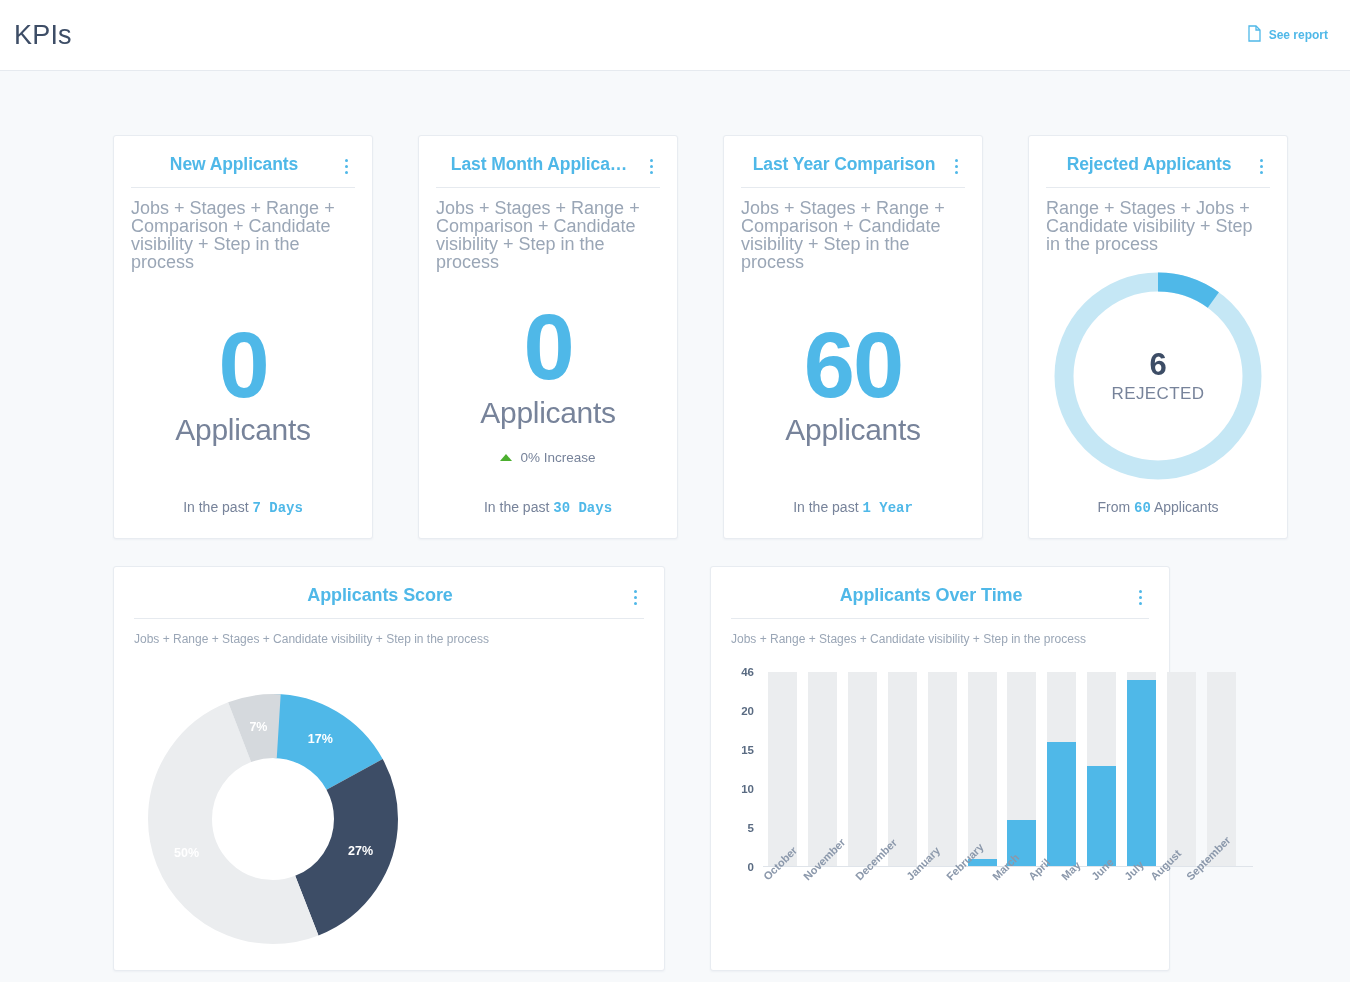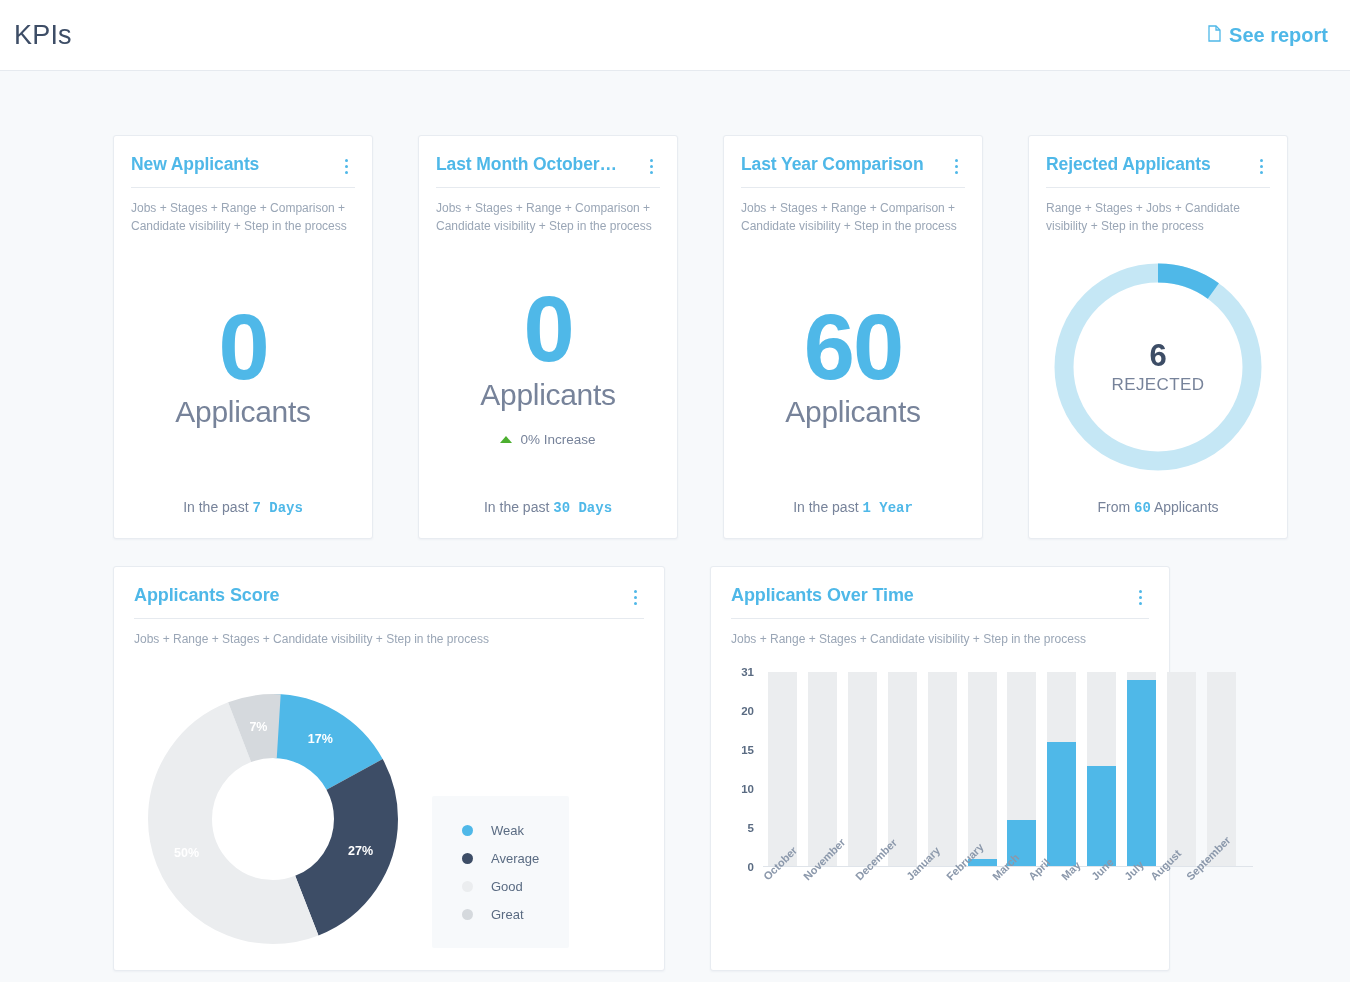--- a/index.html
+++ b/index.html
@@ -20,50 +20,50 @@
   }
   .page-title {
     font-size: 27px;
     color: #3d4d66;
     font-weight: 400;
     letter-spacing: .2px;
   }
   .topbar-spacer { flex: 1; }
   .see-report {
     display: flex; align-items: center; gap: 7px;
-    color: #4fb8e8; font-size: 20px; font-weight: 600;
+    color: #4fb8e8; font-size: 12px; font-weight: 600;
     cursor: pointer;
   }
   .doc-icon { display: block; }
 
   
   .content { padding: 64px 0 0 113px; }
   .row { display: flex; gap: 45px; }
   .row2 { margin-top: 27px; }
 
   .card {
     background: #ffffff;
     border: 1px solid #e8ecf1;
     border-radius: 3px;
     box-shadow: 0 1px 2px rgba(60,80,110,.05);
   }
   .kpi-card { width: 260px; height: 404px; padding: 18px 17px 0 17px;
               display: flex; flex-direction: column; }
 
-  .card-head { display: flex; align-items: flex-start; }
+  .card-head { display: flex; align-items: flex-start; text-align: center; }
   .card-title {
     font-size: 17.5px; font-weight: bold; color: #4fb8e8;
     white-space: nowrap; overflow: hidden; text-overflow: ellipsis;
     flex: 1; letter-spacing: -.1px;
   }
   .kebab { width: 18px; display: flex; flex-direction: column;
            align-items: center; gap: 3px; padding-top: 5px; cursor: pointer; }
   .kebab i { width: 3px; height: 3px; border-radius: 50%; background: #4fb8e8; display:block; }
   .divider { height: 1px; background: #e6eaef; margin: 12px 0 11px 0; }
-  .card-sub { font-size: 12px; color: #9aa6b6; line-height: 18px; }
+  .card-sub { font-size: 18px; color: #9aa6b6; line-height: 18px; }
 
   .kpi-body { flex: 1; display: flex; flex-direction: column;
               align-items: center; justify-content: center; }
   .kpi-number { font-size: 92px; font-weight: bold; color: #4fb8e8;
                 line-height: .92; letter-spacing: -2px; }
   .kpi-unit { font-size: 30px; color: #77839a; margin-top: 6px; letter-spacing: -.3px; }
   .kpi-change { display: flex; align-items: center; gap: 8px; margin-top: 20px;
                 font-size: 13.5px; color: #77839a; }
   .tri-up { width: 0; height: 0; border-left: 6px solid transparent;
             border-right: 6px solid transparent; border-bottom: 7px solid #4caf2f; }
@@ -154,21 +154,21 @@
         <div class="kpi-unit">Applicants</div>
       </div>
       <div class="kpi-foot">
         <span>In the past</span>
         <b>7 Days</b>
       </div>
     </div>
 
     <div class="card kpi-card">
       <div class="card-head">
-        <div class="card-title">Last Month October…</div>
+        <div class="card-title">Last Month Applica…</div>
         <div class="kebab">
             <i></i>
             <i></i>
             <i></i>
           </div>
       </div>
       <div class="divider"></div>
       <div class="card-sub">Jobs + Stages + Range + Comparison + Candidate visibility + Step in the process</div>
       <div class="kpi-body">
         <div class="kpi-number">0</div>
@@ -257,38 +257,20 @@
               <circle id="seg2" cx="125" cy="125" r="93" fill="none" stroke-width="64" stroke="#ebedef" stroke-dasharray="292.16811678385073 292.16811678385073" stroke-dashoffset="-257.1079427697886"></circle>
               <circle id="seg3" cx="125" cy="125" r="93" fill="none" stroke-width="64" stroke="#d5d9dd" stroke-dasharray="40.9035363497391 543.4326972179624" stroke-dashoffset="-549.2760595536394"></circle>
             </g>
           </svg>
           <div class="pct" id="pct0" style="left: 172.341px; top: 44.951px;">17%</div>
           <div class="pct" id="pct1" style="left: 212.502px; top: 156.503px;">27%</div>
           <div class="pct grey" id="pct2" style="left: 38.5308px; top: 159.236px;">50%</div>
           <div class="pct grey" id="pct3" style="left: 110.452px; top: 33.145px;">7%</div>
         </div>
 
-        <div class="legend">
-          <div class="legend-row">
-            <span class="legend-dot" id="ld0" style="background: rgb(79, 184, 232);"></span>
-            <span class="legend-label">Weak</span>
-          </div>
-          <div class="legend-row">
-            <span class="legend-dot" id="ld1" style="background: rgb(61, 77, 102);"></span>
-            <span class="legend-label">Average</span>
-          </div>
-          <div class="legend-row">
-            <span class="legend-dot" id="ld2" style="background: rgb(235, 237, 239);"></span>
-            <span class="legend-label">Good</span>
-          </div>
-          <div class="legend-row">
-            <span class="legend-dot" id="ld3" style="background: rgb(213, 217, 221);"></span>
-            <span class="legend-label">Great</span>
-          </div>
-        </div>
       </div>
     </div>
 
     <div class="card wide-card time-card">
       <div class="card-head">
         <div class="card-title">Applicants Over Time</div>
         <div class="kebab">
             <i></i>
             <i></i>
             <i></i>
@@ -298,21 +280,21 @@
       <div class="card-sub">Jobs + Range + Stages + Candidate visibility + Step in the process</div>
 
       <div class="chart-area">
         <div class="plot">
           <div id="yticks">
               <div class="ytick" style="top: 100%;">0</div>
               <div class="ytick" style="top: 80%;">5</div>
               <div class="ytick" style="top: 60%;">10</div>
               <div class="ytick" style="top: 40%;">15</div>
               <div class="ytick" style="top: 20%;">20</div>
-              <div class="ytick" style="top: 0%;">31</div>
+              <div class="ytick" style="top: 0%;">46</div>
             </div>
           <div class="bars" id="bars">
               <div class="bar-slot">
                 <div class="bar-track">
                   <div class="bar-fill" style="height: 0%;"></div>
                 </div>
               </div>
               <div class="bar-slot">
                 <div class="bar-track">
                   <div class="bar-fill" style="height: 0%;"></div>

